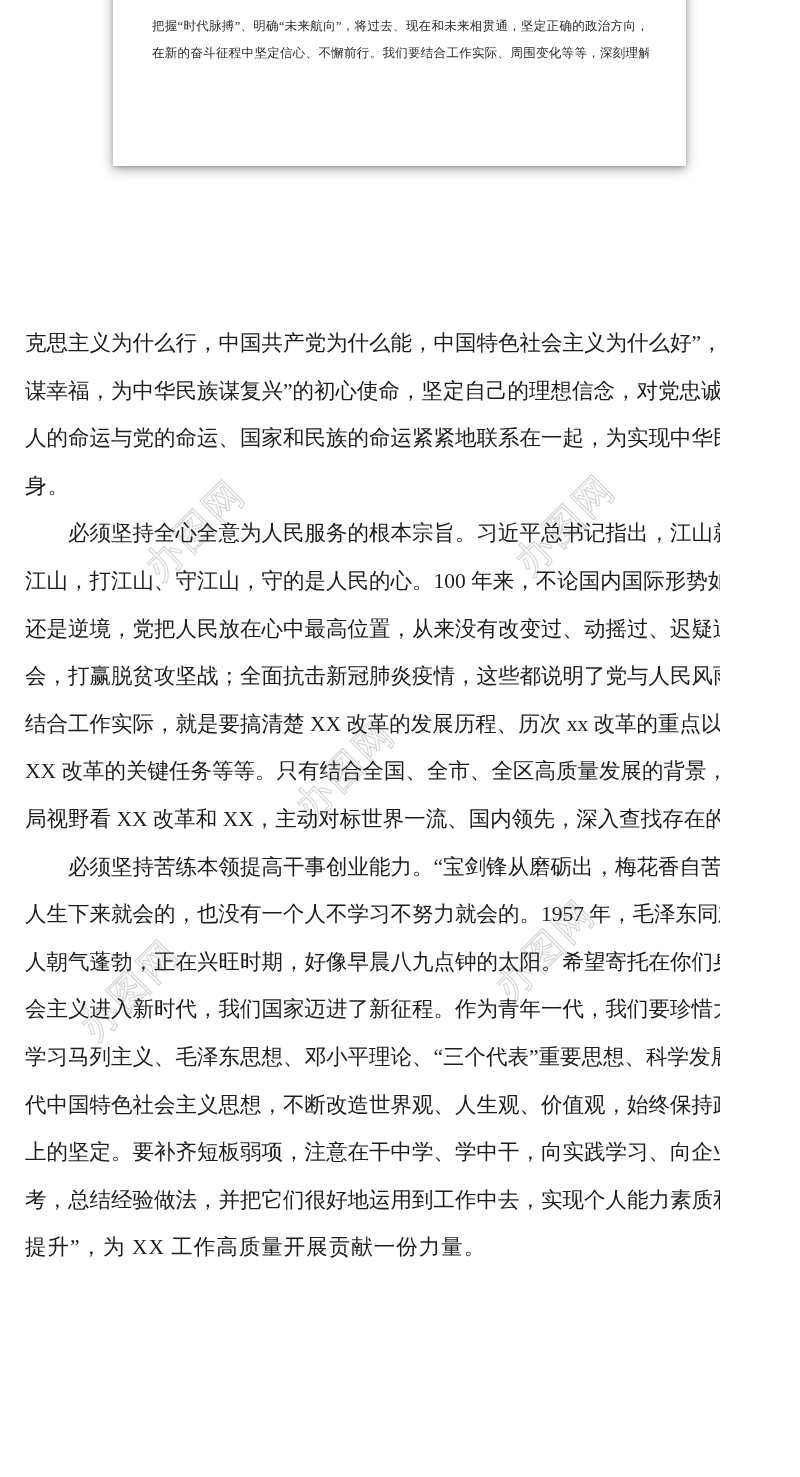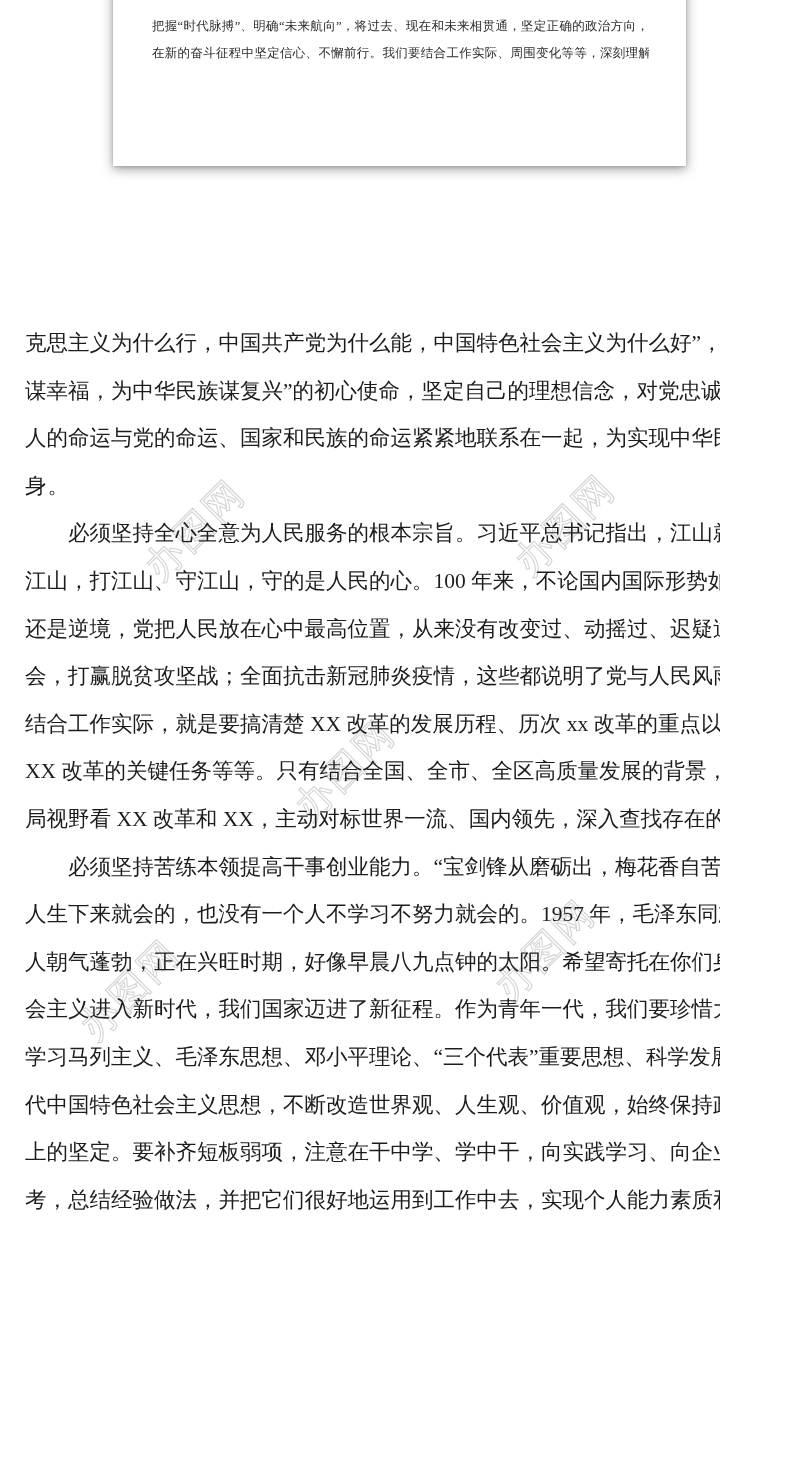--- a/index.html
+++ b/index.html
@@ -117,15 +117,16 @@
       <div class="doc-line">XX 改革的关键任务等等。只有结合全国、全市、全区高质量发展的背景，跳出 XX 看 XX，以全</div>
       <div class="doc-line">局视野看 XX 改革和 XX，主动对标世界一流、国内领先，深入查找存在的问题并提出切实可行</div>
       <div class="doc-line">　　必须坚持苦练本领提高干事创业能力。“宝剑锋从磨砺出，梅花香自苦寒来。”我们一个</div>
       <div class="doc-line">人生下来就会的，也没有一个人不学习不努力就会的。1957 年，毛泽东同志说：“你们青年</div>
       <div class="doc-line">人朝气蓬勃，正在兴旺时期，好像早晨八九点钟的太阳。希望寄托在你们身上。”中国特色社</div>
       <div class="doc-line">会主义进入新时代，我们国家迈进了新征程。作为青年一代，我们要珍惜大好时光，认真深入</div>
       <div class="doc-line">学习马列主义、毛泽东思想、邓小平理论、“三个代表”重要思想、科学发展观和习近平新时</div>
       <div class="doc-line">代中国特色社会主义思想，不断改造世界观、人生观、价值观，始终保持政治上的清醒和信念</div>
       <div class="doc-line">上的坚定。要补齐短板弱项，注意在干中学、学中干，向实践学习、向企业讨教，经常反省思</div>
       <div class="doc-line">考，总结经验做法，并把它们很好地运用到工作中去，实现个人能力素质和 XX 工作质量的“双</div>
+      <div class="doc-line last">提升”，为 XX 工作高质量开展贡献一份力量。</div>
     </div>
 
 </div>
 
 </body></html>

